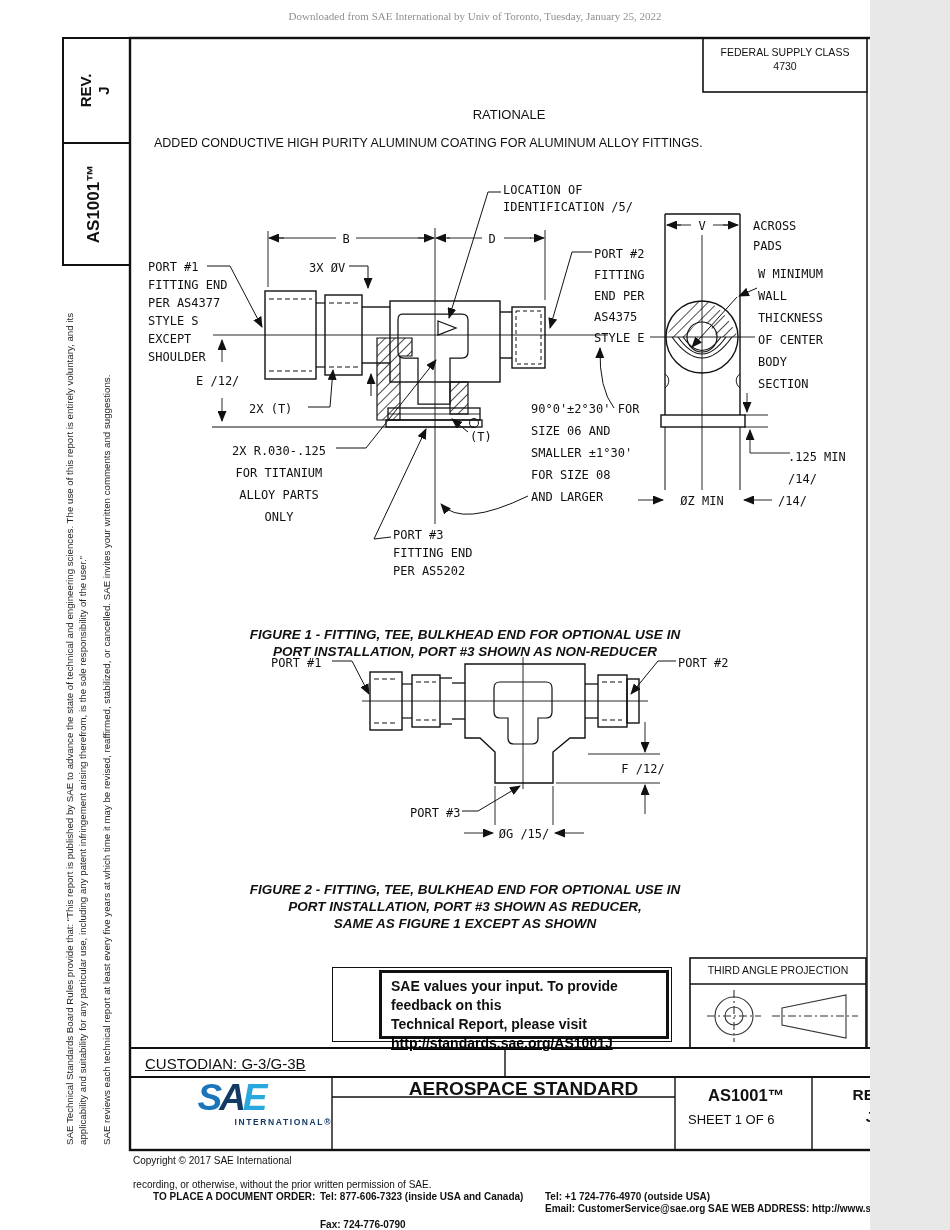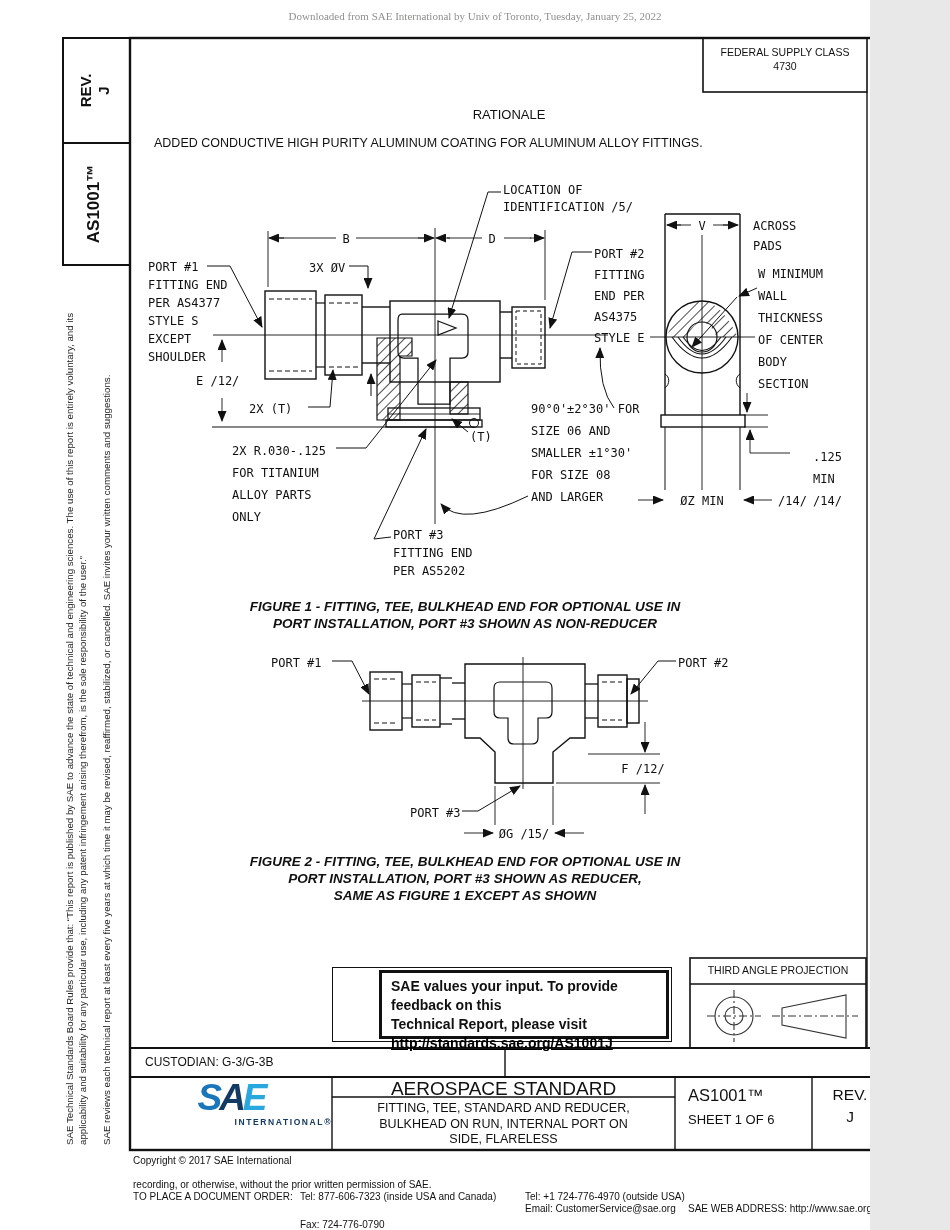--- a/index.html
+++ b/index.html
@@ -6,32 +6,32 @@
   .page{position:relative;width:870px;height:1230px;background:#ffffff;overflow:hidden;
         font-family:"Liberation Sans",sans-serif;color:#111;}
   .abs{position:absolute;}
   svg.art{position:absolute;left:0;top:0;pointer-events:none;}
   .dtext{font-family:"DejaVu Sans Mono",monospace;font-size:12px;line-height:18px;
          color:#111;white-space:pre-line;letter-spacing:0;}
   .lh17{line-height:17px}.lh20{line-height:20px}.lh21{line-height:21px}.lh22{line-height:22px}
   .ctr{text-align:center;}
   .wm{font-family:"Liberation Serif",serif;font-size:11px;color:#8f8f8d;}
   .cap{font-weight:bold;font-style:italic;font-size:13.5px;line-height:17px;
-       text-align:center;white-space:pre-line;}
+       text-align:center;white-space:pre-line;margin-top:28px;}
   .rot{transform-origin:0 0;transform:rotate(-90deg);position:absolute;}
   .smallcap{font-size:10.5px;}
   .fb-outer{box-sizing:border-box;border:1px solid #111;padding:2px;background:#fff;}
   .fb-inner{box-sizing:border-box;border:3px solid #111;height:100%;padding:4px 9px;
             font-weight:bold;font-size:14px;line-height:19px;}
   .fb-inner a{font-weight:bold;}
   .legal{font-size:9.7px;line-height:1.32;color:#222;}
   .legal p{margin:0 0 11px 0;}
   .hist{display:flex;justify-content:space-between;font-size:10.5px;color:#222;}
   .foot{font-size:10px;line-height:12px;white-space:nowrap;}
-  .b{font-weight:normal;}
+  .b{font-weight:bold;padding-left:20px;}
   .sae-logo{font-style:italic;font-weight:bold;font-size:37px;letter-spacing:-3px;line-height:36px;}
   .sae-sub{font-size:8.5px;letter-spacing:1.6px;font-weight:bold;margin-top:1px;}
   .bgw{background:#fff;}
 </style>
 </head>
 <body>
 
 <div class="page">
 
   <svg class="art" width="950" height="1230" viewBox="0 0 950 1230">
@@ -265,26 +265,26 @@
 OF CENTER
 BODY
 SECTION</div>
   <div class="abs dtext bgw" style="left:196px;top:372px;">E /12/</div>
   <div class="abs dtext" style="left:249px;top:400px;">2X (T)</div>
   <div class="abs dtext lh22" style="left:531px;top:398px;">90°0'±2°30' FOR
 SIZE 06 AND
 SMALLER ±1°30'
 FOR SIZE 08
 AND LARGER</div>
-  <div class="abs dtext lh22" style="left:232px;top:440px;">2X R.030-.125
+  <div class="abs dtext lh22" style="left:232px;top:440px;text-align:center;">2X R.030-.125
 FOR TITANIUM
 ALLOY PARTS
 ONLY</div>
   <div class="abs dtext" style="left:470px;top:428px;">(T)</div>
-  <div class="abs dtext lh22" style="left:788px;top:446px;margin-left:25px;">.125 MIN
+  <div class="abs dtext lh22" style="left:788px;top:446px;">.125 MIN
 /14/</div>
   <div class="abs dtext" style="left:393px;top:526px;">PORT #3
 FITTING END
 PER AS5202</div>
   <div class="abs dtext ctr bgw" style="left:672px;top:492px;width:60px;">ØZ MIN</div>
   <div class="abs dtext" style="left:778px;top:492px;">/14/</div>
   <div class="abs cap" style="left:165px;top:598px;width:600px;">FIGURE 1 - FITTING, TEE, BULKHEAD END FOR OPTIONAL USE IN
 PORT INSTALLATION, PORT #3 SHOWN AS NON-REDUCER</div>
 
   <div class="abs dtext" style="left:271px;top:654px;">PORT #1</div>
@@ -299,32 +299,29 @@
   <div class="abs fb-outer" style="left:332px;top:967px;width:340px;height:75px;padding-left:46px;">
     <div class="fb-inner">
       <div>SAE values your input. To provide feedback on this</div>
       <div>Technical Report, please visit</div>
       <a href="#" style="color:#000000;text-decoration:underline;">http://standards.sae.org/AS1001J</a>
     </div>
   </div>
 
   <div class="abs smallcap ctr" style="left:690px;top:964px;width:176px;">THIRD ANGLE PROJECTION</div>
 
-  <div class="abs" style="left:145px;top:1055px;font-size:12px;">CUSTODIAN: G-3/G-3B</div>
+  <div class="abs" style="left:145px;top:1055px;font-size:15px;text-decoration:underline;">CUSTODIAN: G-3/G-3B</div>
 
   <div class="abs ctr" style="left:130px;top:1080px;width:202px;">
     <div class="sae-logo">
       <span style="color:#1b75bb;">S</span><span style="color:#123a63;">A</span><span style="color:#29a8df;">E</span>
     </div>
     <div class="sae-sub" style="color:#123a63;text-align:right;">INTERNATIONAL®</div>
   </div>
   <div class="abs ctr b" style="left:332px;top:1078px;width:343px;font-size:19px;">AEROSPACE STANDARD</div>
-  <div class="abs ctr" style="left:332px;top:1101px;width:343px;font-size:12.5px;line-height:15.5px;white-space:pre-line;">FITTING, TEE, STANDARD AND REDUCER,
-BULKHEAD ON RUN, INTERNAL PORT ON
-SIDE, FLARELESS</div>
   <div class="abs b" style="left:688px;top:1086px;font-size:16.5px;">AS1001™</div>
   <div class="abs" style="left:688px;top:1112px;font-size:13px;">SHEET 1 OF 6</div>
   <div class="abs ctr b" style="left:812px;top:1086px;width:76px;font-size:15.5px;">REV.</div>
   <div class="abs ctr b" style="left:812px;top:1108px;width:76px;font-size:15.5px;">J</div>
 
   <div class="abs foot" style="left:133px;top:1155px;">Copyright © 2017 SAE International</div>
   <div class="abs foot" style="left:133px;top:1179px;">recording, or otherwise, without the prior written permission of SAE.</div>
   <div class="abs foot b" style="left:133px;top:1191px;text-align:right;">TO PLACE A DOCUMENT ORDER:</div>
   <div class="abs foot b" style="left:300px;top:1191px;">Tel: 877-606-7323 (inside USA and Canada)</div>
   <div class="abs foot b" style="left:525px;top:1191px;">Tel: +1 724-776-4970 (outside USA)</div>

